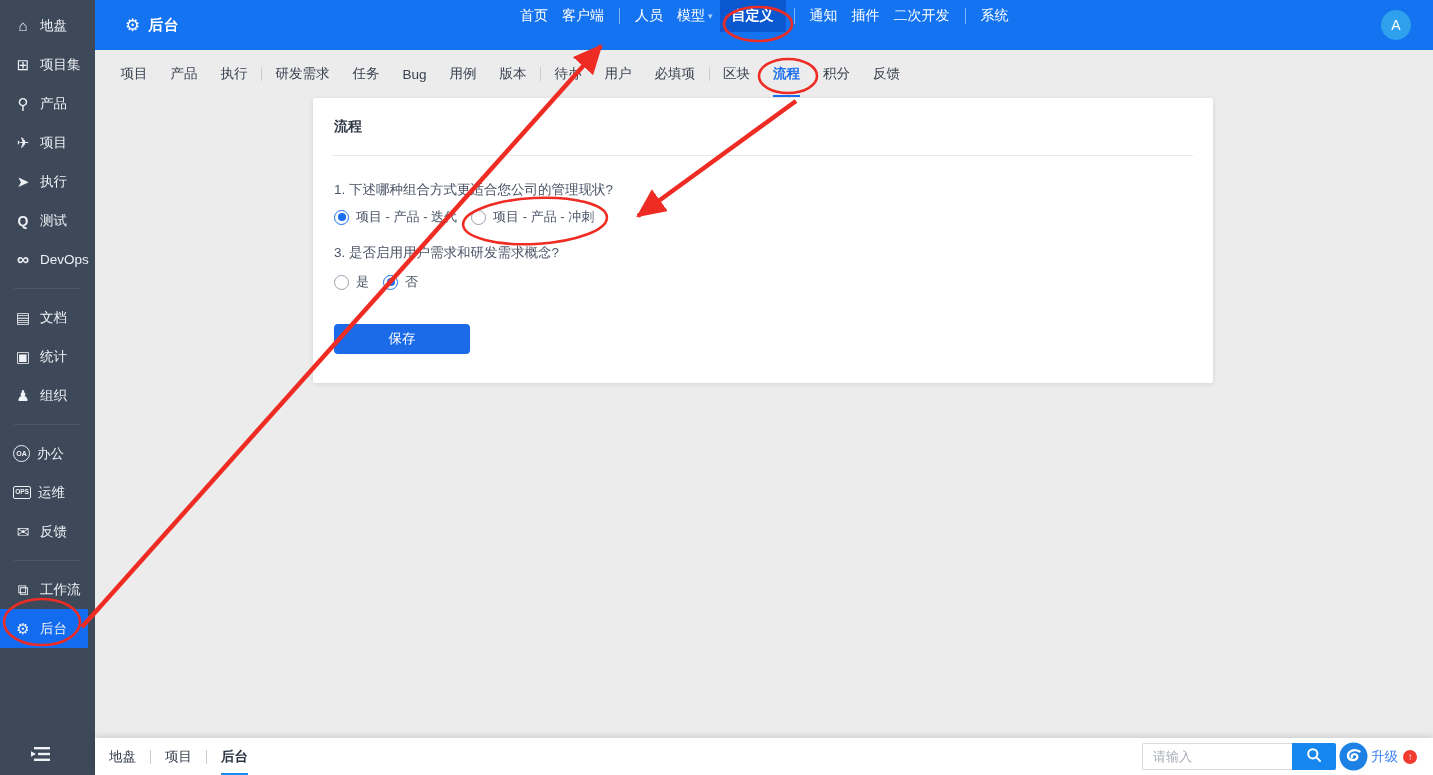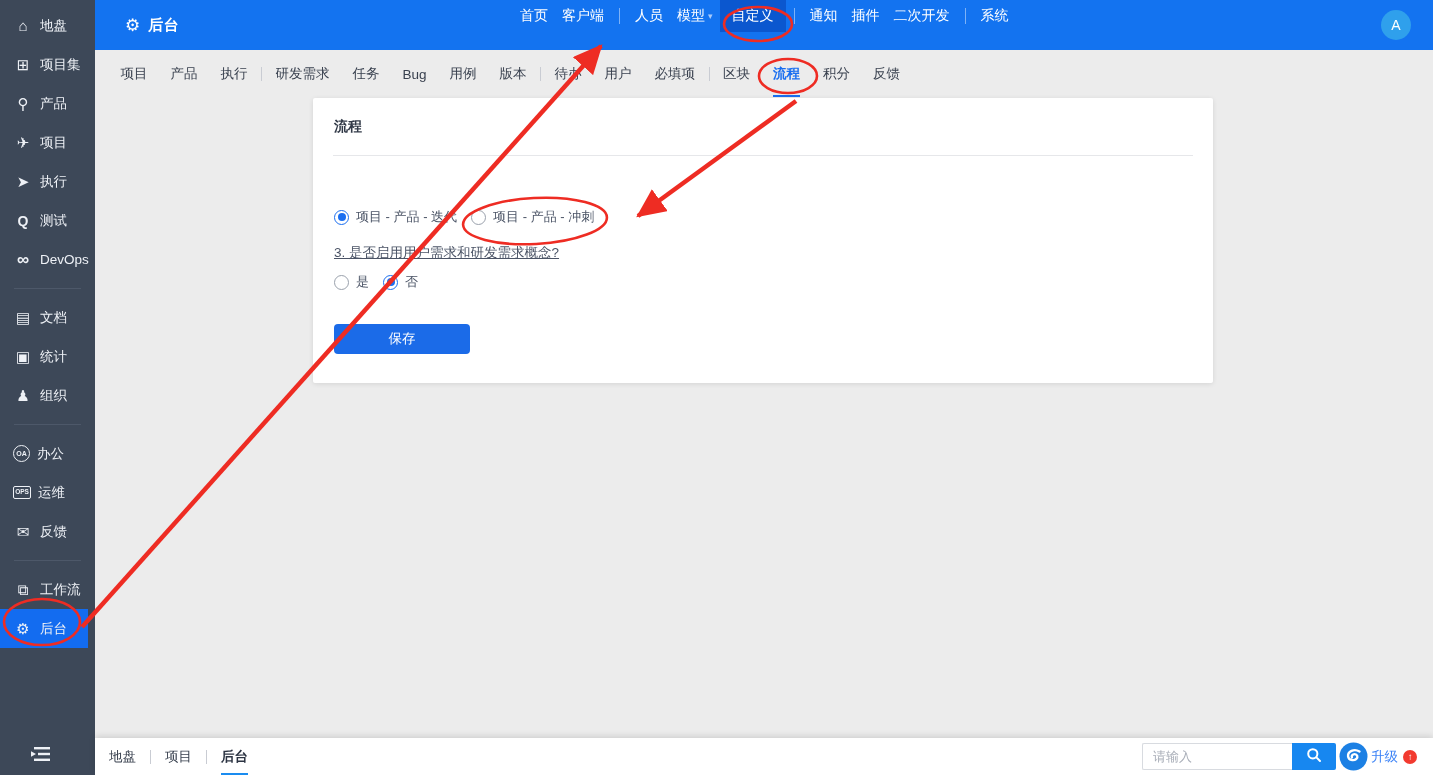--- a/index.html
+++ b/index.html
@@ -13,21 +13,21 @@
   
   .topbar {
     position:absolute; left:95px; top:0; width:1338px; height:50px;
     background:#1373f0; display:flex; align-items:center; z-index:2; color:#fff;
   }
   .app-title { position:absolute; left:30px; top:0; height:50px; display:flex; align-items:center; gap:8px; }
   .app-title .gear { font-size:17px; line-height:1; }
   .app-title .label { font-size:15px; font-weight:bold; letter-spacing:.5px; }
   .topnav { position:absolute; left:418px; top:0; height:32px; display:flex; align-items:stretch; }
   .nav-item { display:flex; align-items:center; padding:0 7px; font-size:14px; color:#fff; cursor:pointer; white-space:nowrap; }
-  .nav-item.active { background:#0b57cf; font-weight:normal; padding:0 12px; }
+  .nav-item.active { background:#0b57cf; font-weight:bold; padding:0 12px; }
   .nav-item.divider { width:1px; padding:0; margin:8px 8px; height:16px; align-self:center; background:rgba(255,255,255,.45); }
   .nav-item .caret { display:none; font-size:9px; color:#a9c9f9; margin-left:3px; }
   .nav-item.caret .caret { display:inline; }
   .avatar {
     position:absolute; right:22px; top:10px; width:30px; height:30px; border-radius:50%;
     background:#2fa0ec; color:#fff; font-size:14px; display:flex; align-items:center; justify-content:center;
   }
 
   
   .sidebar {
@@ -56,21 +56,21 @@
   .tab.divider { width:1px; padding:0; margin:0 2px; height:14px; align-self:center; background:#c9ccd3; }
 
   
   .panel {
     position:absolute; left:218px; top:48px; width:900px; height:285px;
     background:#fff; border-radius:2px; box-shadow:0 1px 5px rgba(0,0,0,.10);
   }
   .panel-title { position:absolute; left:21px; top:20px; font-size:14px; font-weight:bold; color:#323a48; }
   .panel-divider { position:absolute; left:20px; right:20px; top:57px; border-bottom:1px solid #e6e7ea; }
   .question { position:absolute; left:21px; font-size:13.5px; color:#4b5466; line-height:20px; }
-  .q1 { top:82px; } .q3 { top:145px;text-decoration:underline; }
+  .q1 { top:82px; } .q3 { top:145px; }
   .opt-row { position:absolute; left:21px; display:flex; align-items:center; }
   .row1 { top:110px; gap:14px; } .row2 { top:175px; gap:14px; }
   .opt { display:flex; align-items:center; gap:7px; cursor:pointer; }
   .opt-label { font-size:13px; color:#4b5466; }
   .radio { width:15px; height:15px; min-width:15px; border:1.5px solid #9aa1ac; border-radius:50%; background:#fff; position:relative; display:inline-block; }
   .radio.on { border-color:#1a6ef0; }
   .radio.on::after { content:''; position:absolute; left:2.5px; top:2.5px; width:8px; height:8px; border-radius:50%; background:#1a6ef0; }
   .save-btn {
     position:absolute; left:21px; top:226px; width:136px; height:30px;
     background:#1b6be8; color:#fff; font-size:13.5px; border:none; border-radius:4px; cursor:pointer;
@@ -354,20 +354,21 @@
 
         <div class="tab">
           <span class="t-label">反馈</span>
         </div>
       </div>
 
     <div class="panel">
       <div class="panel-title">流程</div>
       <div class="panel-divider"></div>
 
+      <div class="question q1">1. 下述哪种组合方式更适合您公司的管理现状?</div>
       <div class="opt-row row1">
 
           <label class="opt">
             <span class="radio on"></span>
             <span class="opt-label">项目 - 产品 - 迭代</span>
           </label>
 
           <label class="opt">
             <span class="radio"></span>
             <span class="opt-label">项目 - 产品 - 冲刺</span>

